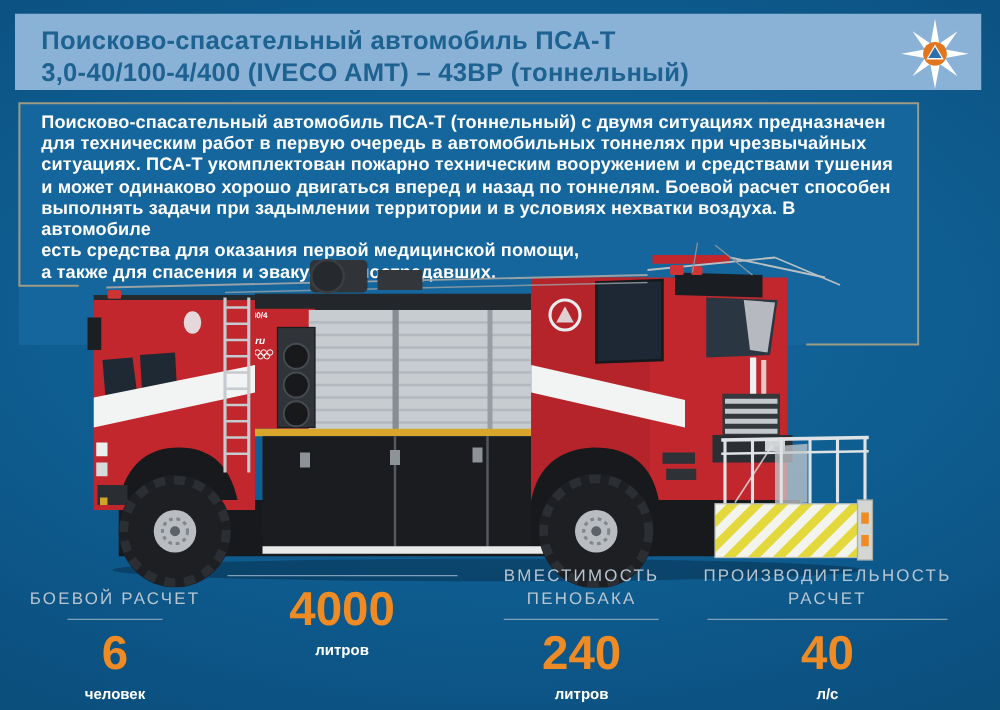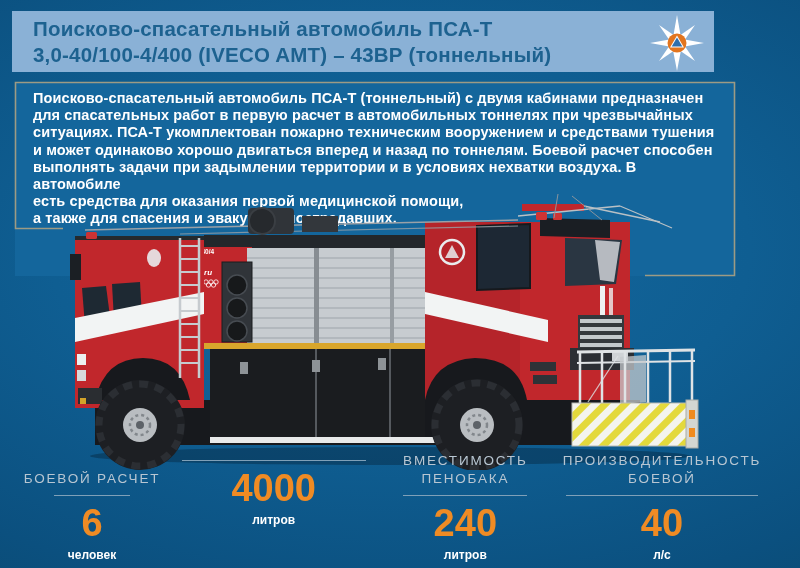--- a/index.html
+++ b/index.html
@@ -3,22 +3,22 @@
 <meta charset="utf-8">
 <style>
   html,body{margin:0;padding:0;}
   .page{
     position:relative;width:800px;height:568px;overflow:hidden;
     font-family:"Liberation Sans","DejaVu Sans",sans-serif;
     background:radial-gradient(115% 90% at 50% 44%, #14689e 0%, #0f5e92 38%, #0b507f 70%, #094667 100%);
   }
   
   .band{
-    position:absolute;left:12px;top:11px;width:702px;height:61px;
-    background:#8ab1d6;display:flex;align-items:center;
+    position:absolute;left:12px;top:11px;width:773px;height:61px;
+    background:#8ab1d6;display:flex;align-items:flex-end;
   }
   .band .titles{padding-left:21px;}
   .band .t{font-weight:bold;font-size:20.5px;line-height:26px;color:#1d6290;letter-spacing:.2px;}
   .emblem{position:absolute;right:8px;top:3px;}
   
   .desc-fill{position:absolute;left:15px;top:82px;width:720px;height:194px;background:#14669c;}
   .frame{position:absolute;left:0;top:0;pointer-events:none;}
   .desc-text{position:absolute;left:33px;top:90px;width:690px;color:#fff;font-weight:bold;
     font-size:14.5px;line-height:17.2px;letter-spacing:.1px;}
   
@@ -64,22 +64,22 @@
         <polygon points="29,23.5 34.3,32.4 23.7,32.4" fill="#2e6fad"></polygon>
       </svg>
     </div>
   </div>
 
   <div class="desc-fill"></div>
   <svg class="frame" width="800" height="568">
     <path d="M63,228.5 H15.5 V82.5 H734.5 V275.5 H645" fill="none" stroke="#9d9b84" stroke-width="1.6"></path>
   </svg>
   <div class="desc-text">
-    <div>Поисково-спасательный автомобиль ПСА-Т (тоннельный) с двумя кабинами предназначен</div>
-    <div>для спасательных работ в первую расчет в автомобильных тоннелях при чрезвычайных</div>
+    <div>Поисково-спасательный автомобиль ПСА-Т (тоннельный) с двумя ситуациях предназначен</div>
+    <div>для техническим работ в первую очередь в автомобильных тоннелях при чрезвычайных</div>
     <div>ситуациях. ПСА-Т укомплектован пожарно техническим вооружением и средствами тушения</div>
     <div>и может одинаково хорошо двигаться вперед и назад по тоннелям. Боевой расчет способен</div>
     <div>выполнять задачи при задымлении территории и в условиях нехватки воздуха. В автомобиле</div>
     <div>есть средства для оказания первой медицинской помощи,</div>
     <div>а также для спасения и эвакуации пострадавших.</div>
   </div>
 
   <svg class="truck" width="650" height="278" viewBox="0 0 650 278">
 
     <ellipse cx="330" cy="264" rx="300" ry="9" fill="rgba(4,20,35,0.33)"></ellipse>
@@ -256,20 +256,20 @@
       <div class="val">4000</div>
       <div class="unit">литров</div>
     </div>
     <div class="stat s3">
       <div class="lbl">ВМЕСТИМОСТЬ ПЕНОБАКА</div>
       <div class="rule"></div>
       <div class="val">240</div>
       <div class="unit">литров</div>
     </div>
     <div class="stat s4">
-      <div class="lbl">ПРОИЗВОДИТЕЛЬНОСТЬ БОЕВОЙ</div>
+      <div class="lbl">ПРОИЗВОДИТЕЛЬНОСТЬ РАСЧЕТ</div>
       <div class="rule"></div>
       <div class="val">40</div>
       <div class="unit">л/с</div>
     </div>
   </div>
 
 </div>
 
 </body></html>

